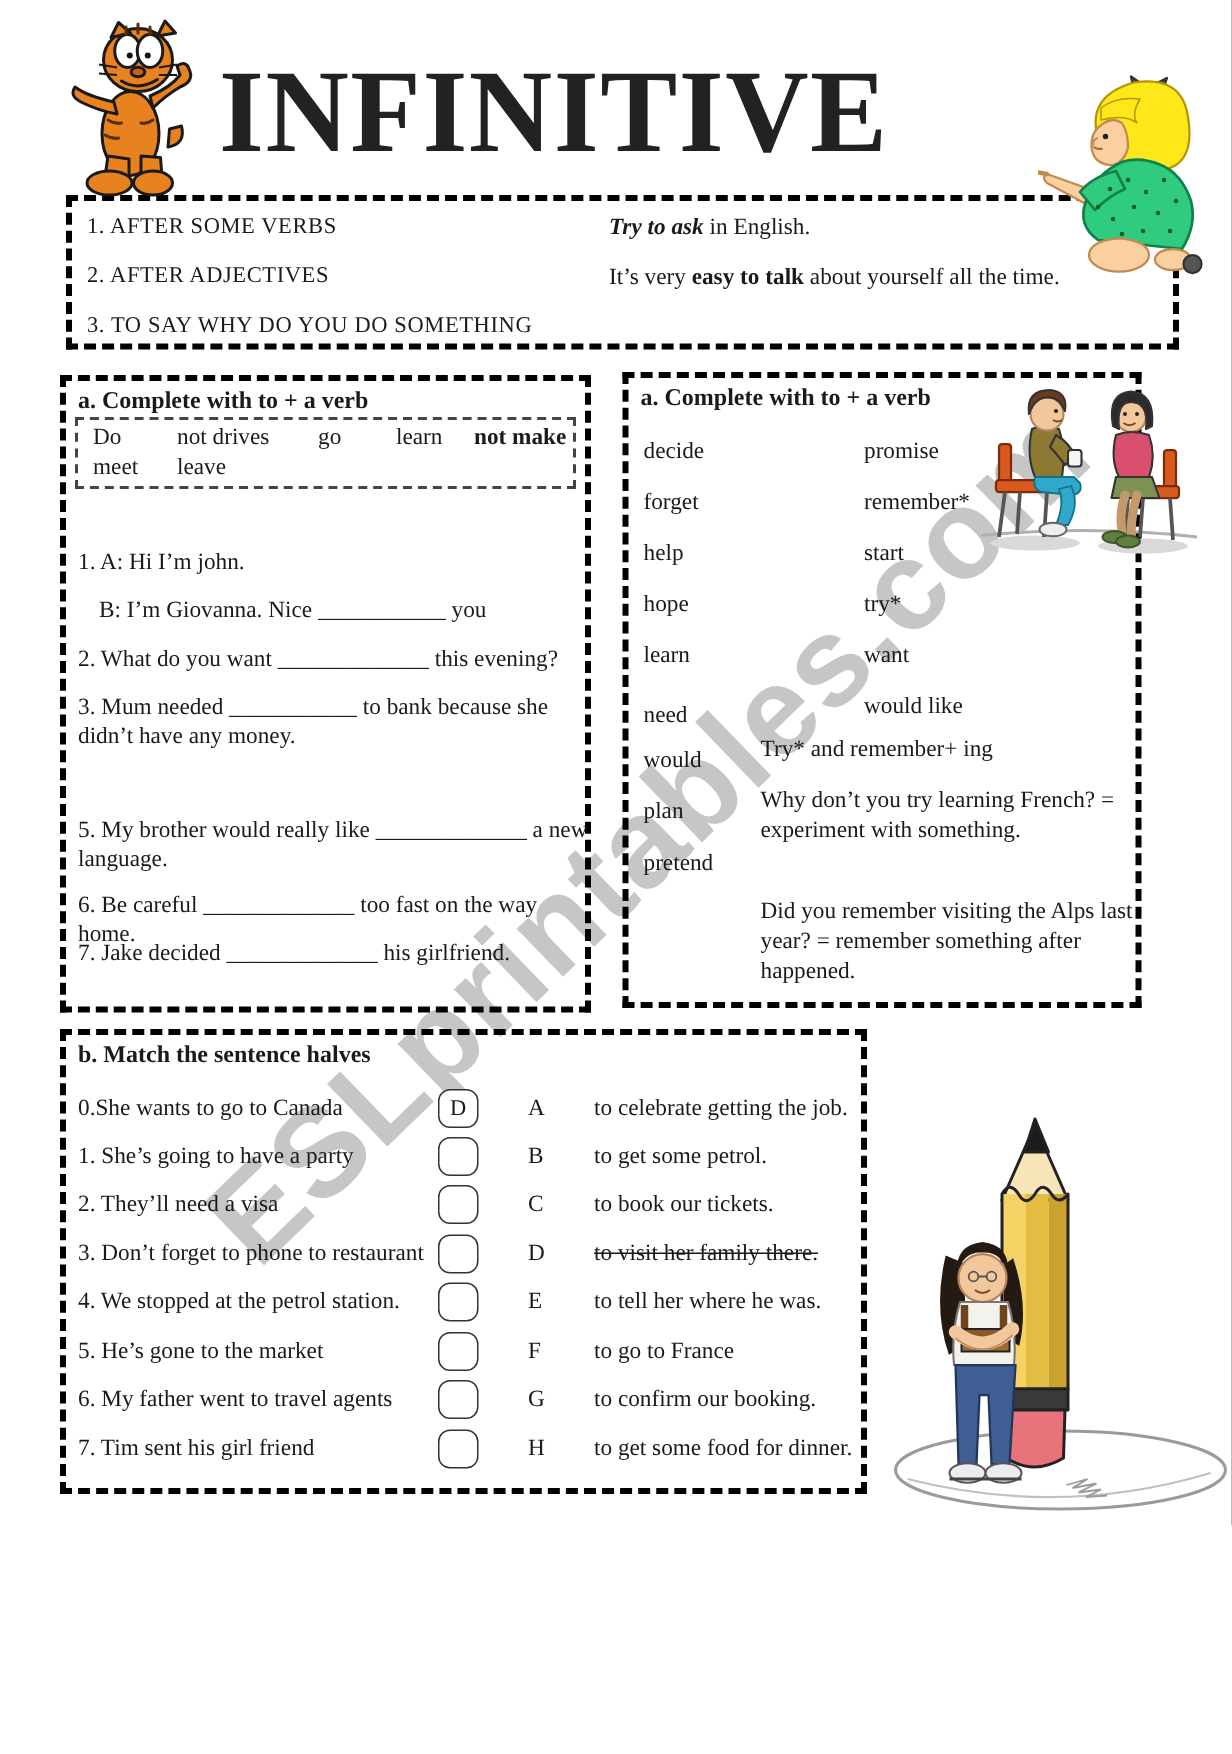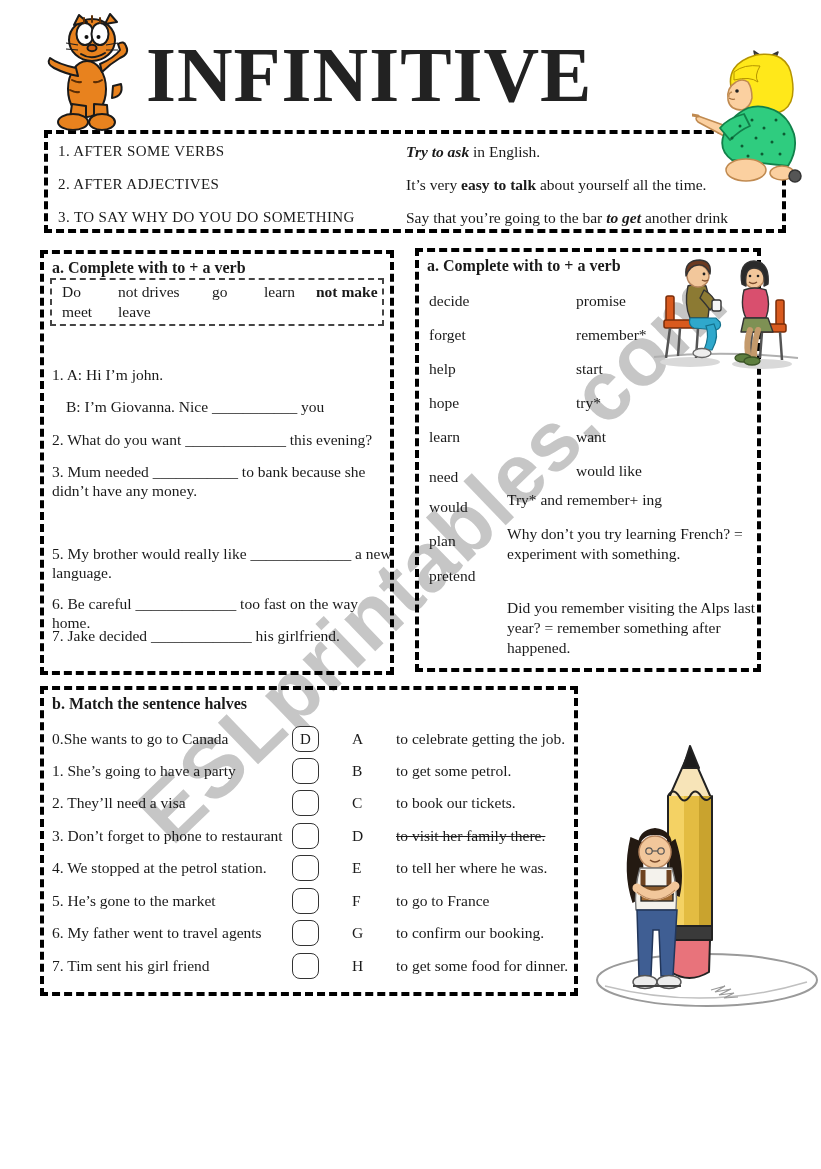--- a/index.html
+++ b/index.html
@@ -134,21 +134,20 @@
     <div class="intro-row" style="top:9px">
       <span class="intro-label">1. AFTER SOME VERBS</span>
       <span class="intro-example"><span></span><span class="bi">Try to ask</span><span> in English.</span></span>
     </div>
     <div class="intro-row" style="top:42px">
       <span class="intro-label">2. AFTER ADJECTIVES</span>
       <span class="intro-example"><span>It’s very </span><span class="b">easy to talk</span><span> about yourself all the time.</span></span>
     </div>
     <div class="intro-row" style="top:75px">
       <span class="intro-label">3. TO SAY WHY DO YOU DO SOMETHING</span>
-      <span class="intro-example"><span>Say that you’re going to the bar </span><span class="bi">to get</span><span> another drink</span></span>
     </div>
   </div>
 
   <div class="abs z2 dashbox box-a-left">
     <div class="sec-header">a. Complete with to +  a verb</div>
     <div class="wordbank">
       <span class="wb-r1 wb-c1">Do</span>
       <span class="wb-r1 wb-c2">not drives</span>
       <span class="wb-r1 wb-c3">go</span>
       <span class="wb-r1 wb-c4">learn</span>

